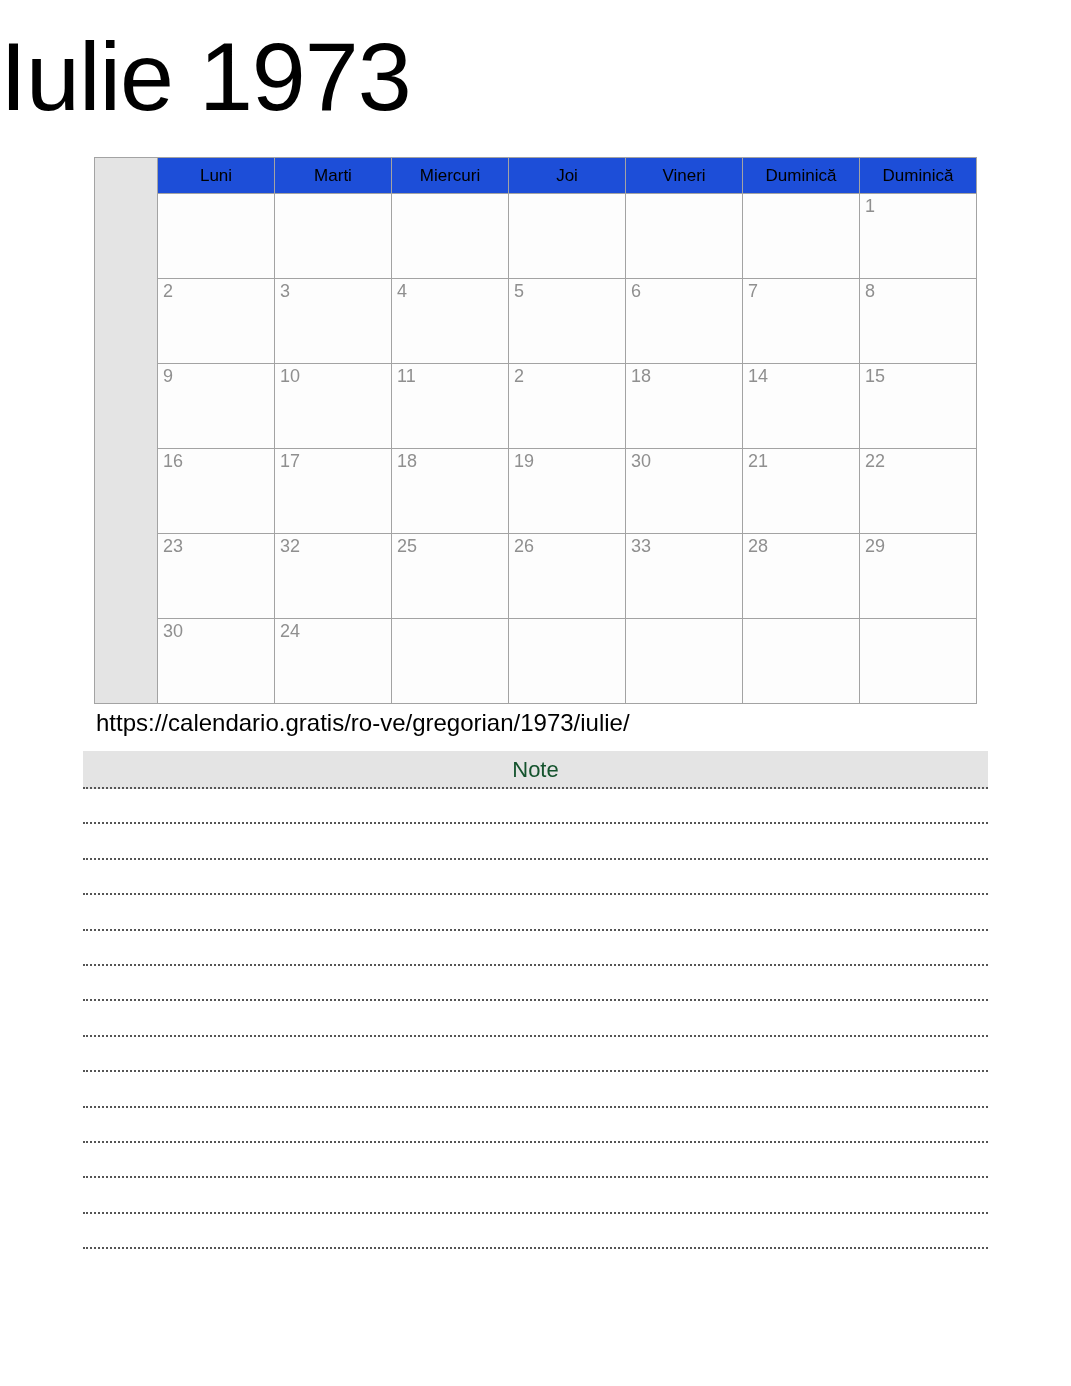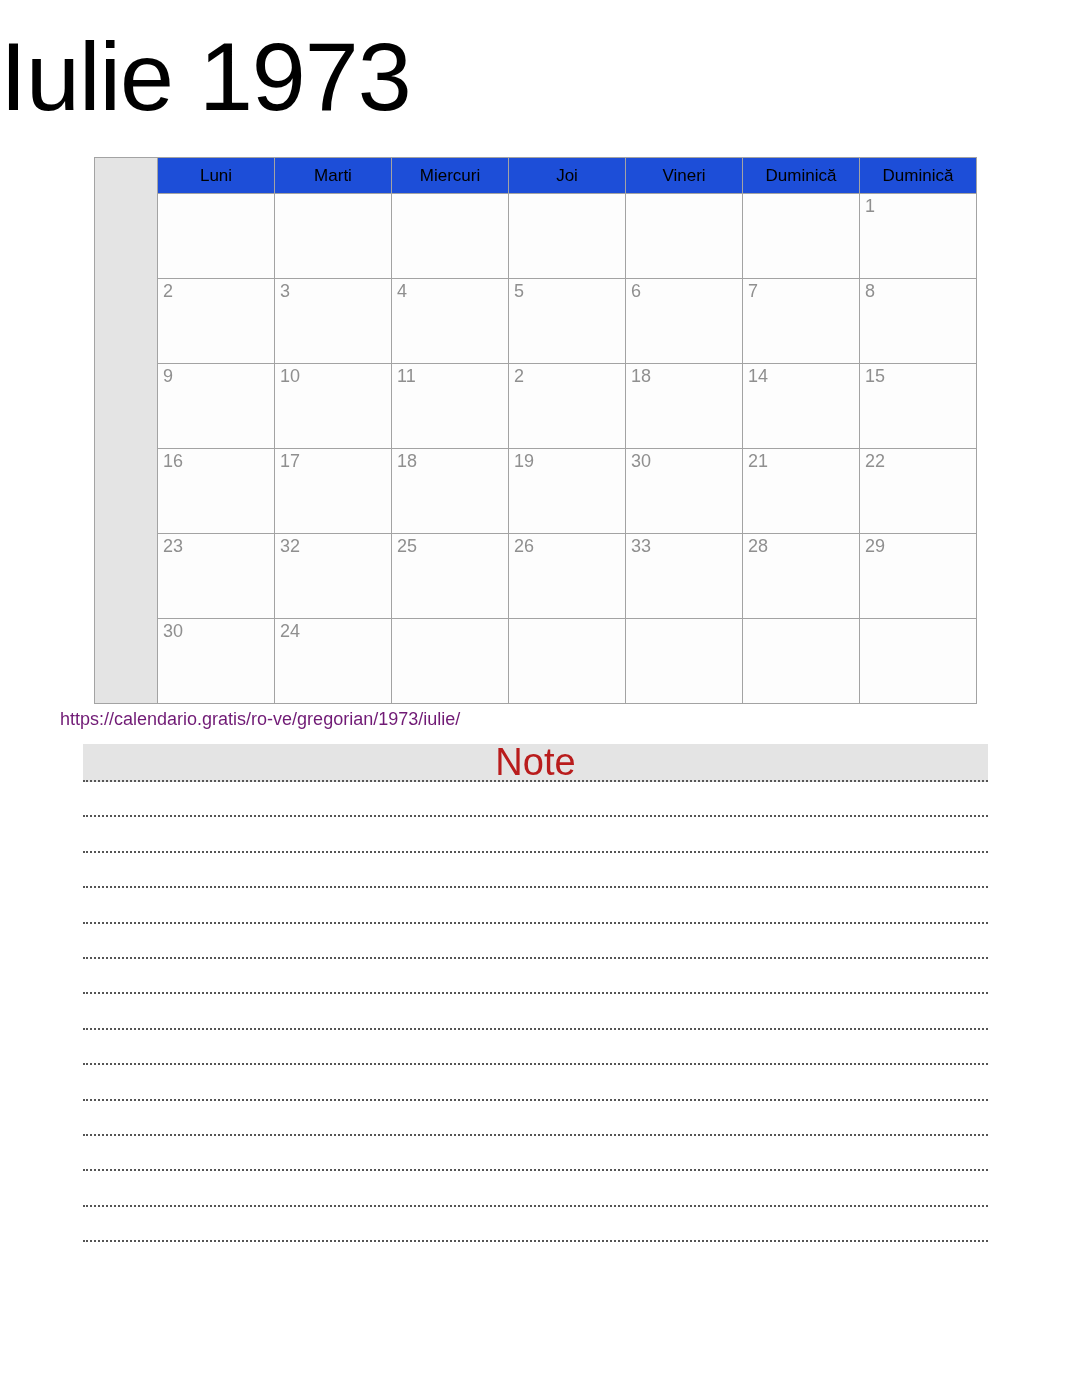--- a/index.html
+++ b/index.html
@@ -54,38 +54,38 @@
     vertical-align: top;
     text-align: left;
     padding: 2px 0 0 5px;
     font-size: 18px;
     color: #8f8f8f;
     background: #fdfdfd;
   }
 
   
   .source-url {
-    margin: 5px 0 0 60px;
-    font-size: 18px;
-    color: #701a75;
+    margin: 5px 0 0 96px;
+    font-size: 24px;
+    color: #000000;
   }
 
   
   .note-section {
     width: 905px;
     margin: 14px 0 0 83px;
   }
   .note-header {
     height: 38px;
     background: #e4e4e4;
     border-bottom: 2px dotted #555;
     text-align: center;
-    font-size: 38px;
+    font-size: 22px;
     line-height: 37px;
-    color: #b91c1c;
+    color: #14532d;
   }
   .note-line {
     height: 35.4px;
     border-bottom: 2px dotted #555;
   }
 </style>
 </head>
 <body>
 
 <h1 class="page-title">Iulie 1973</h1>

